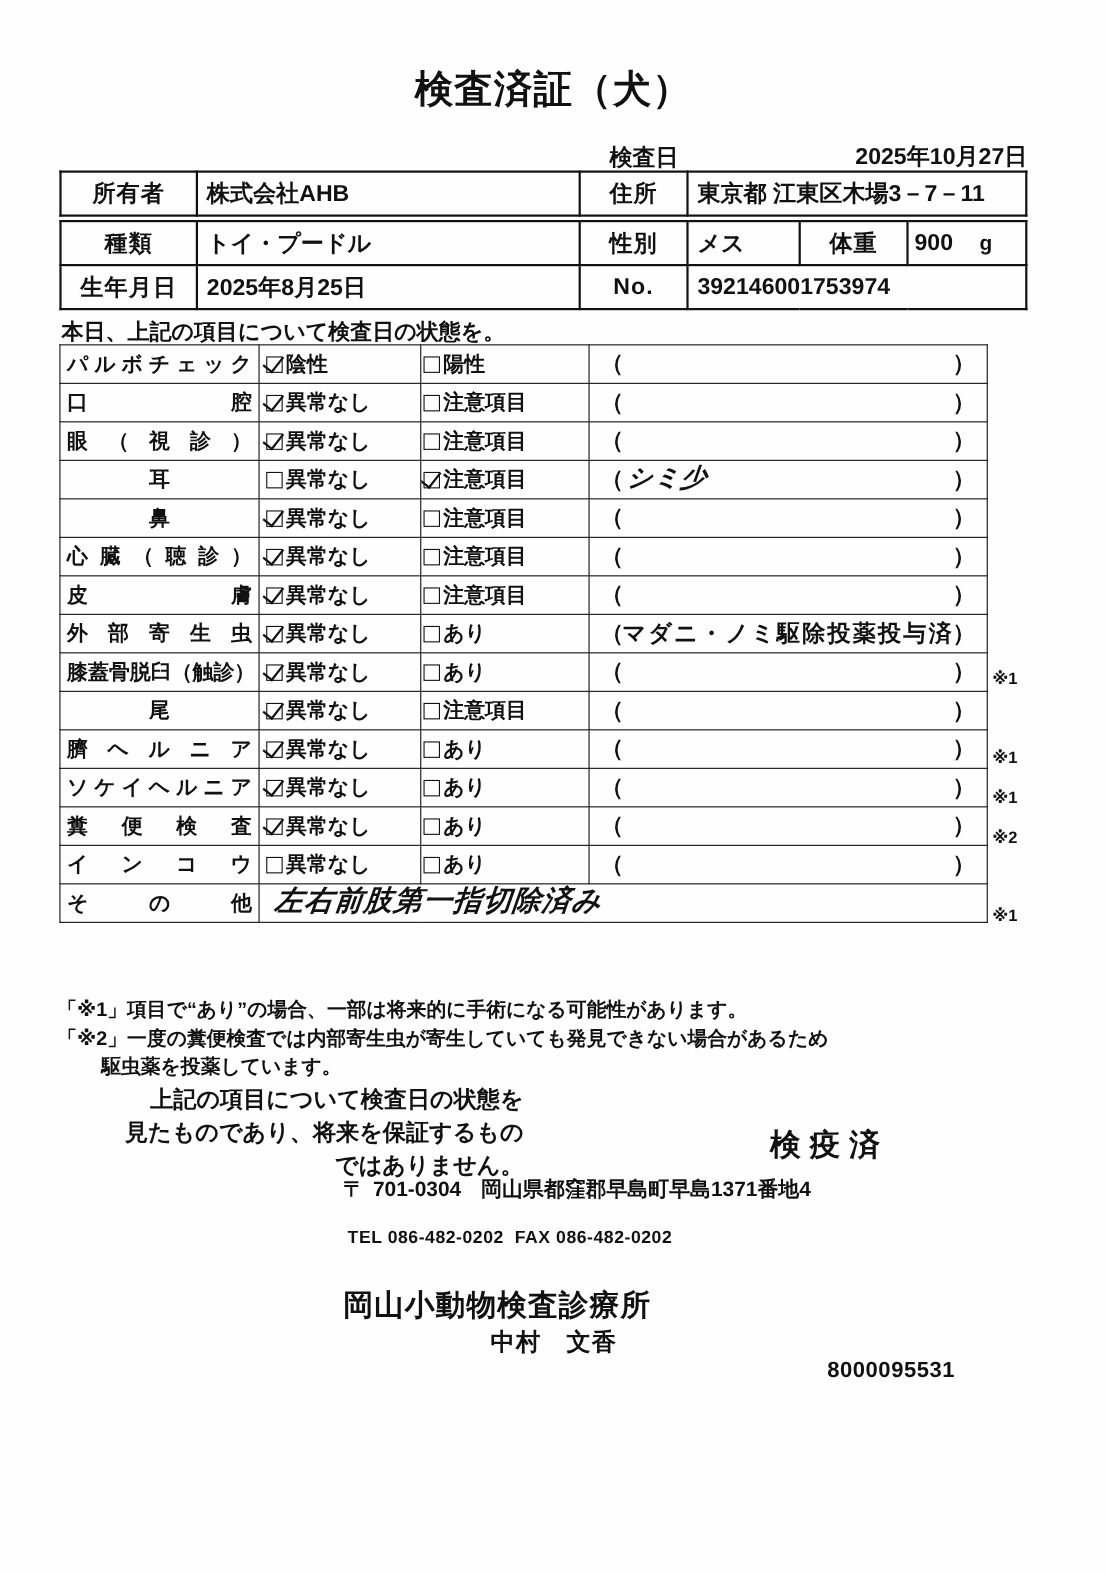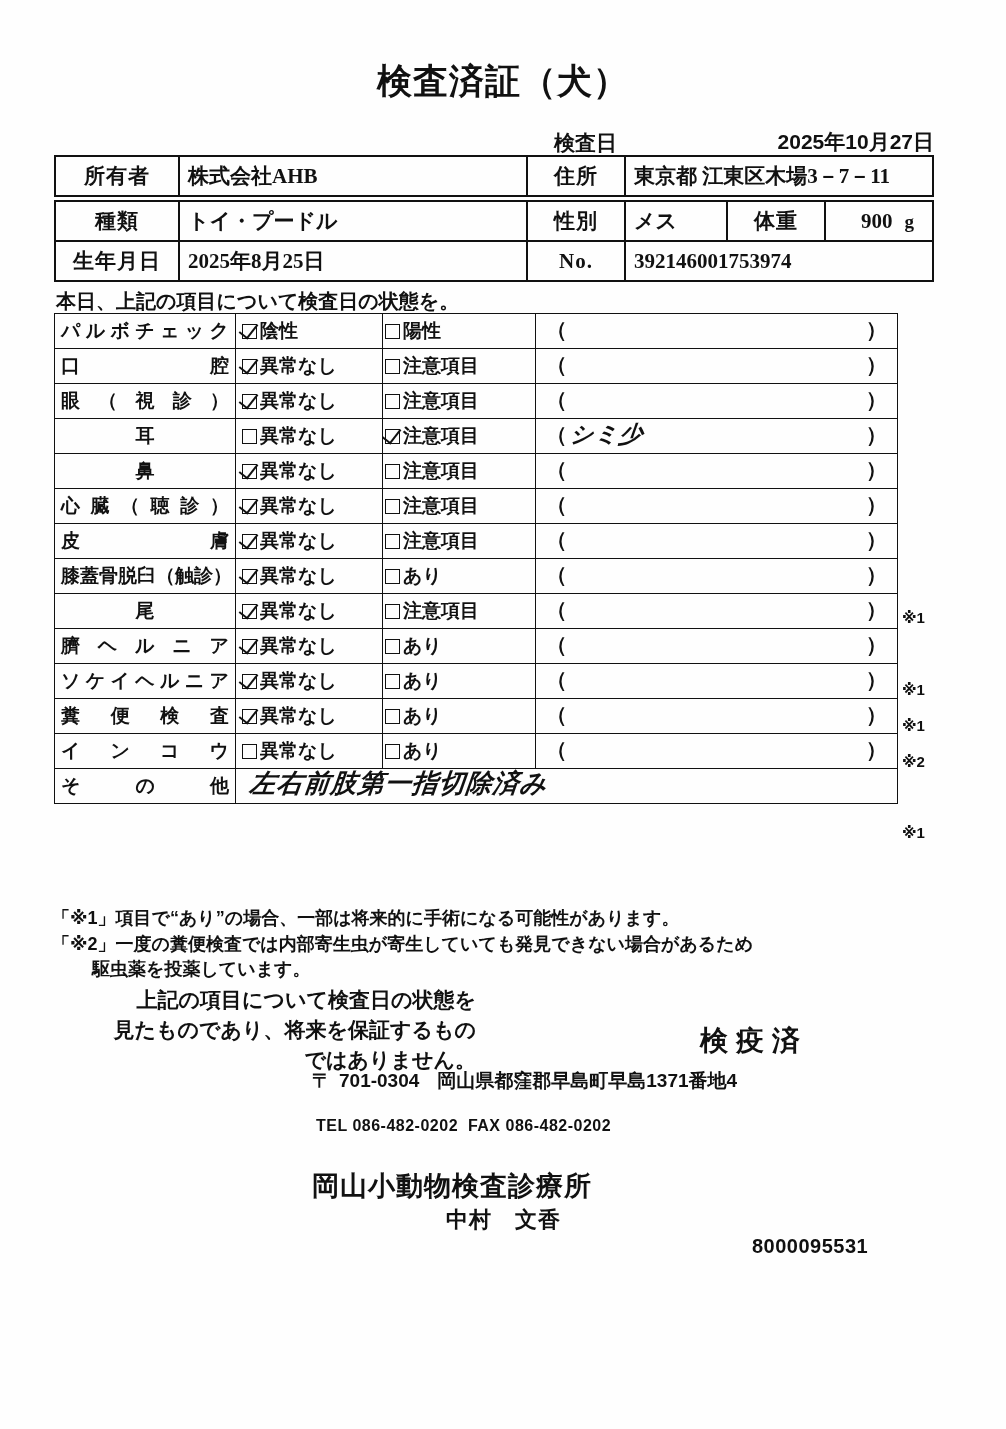--- a/index.html
+++ b/index.html
@@ -56,41 +56,40 @@
     font-weight: 600;
   }
 
   
   .info-table {
     position: absolute;
     border-collapse: collapse;
     table-layout: fixed;
     font-size: 21px;
     font-weight: 600;
-    font-family: Liberation Serif, serif;
   }
   .info-table td {
     border: 2px solid #111;
     height: 38px;
     padding: 0 8px;
     vertical-align: middle;
     white-space: nowrap;
     overflow: hidden;
   }
   .info-table td.lbl {
     text-align: center;
     letter-spacing: 1px;
   }
   .info-table td.val {
     text-align: left;
   }
   #owner-table { left: 54px; top: 155px; width: 880px; }
   #animal-table { left: 54px; top: 200px; width: 880px; }
 
-  .wt-wrap { display: flex; justify-content: flex-end; align-items: baseline; gap: 12px; padding-right: 18px; }
+  .wt-wrap { display: flex; justify-content: flex-end; align-items: baseline; gap: 24px; padding-right: 30px; }
   .wt-unit { font-size: 19px; }
 
   
   .intro-text {
     position: absolute;
     left: 56px;
     top: 288px;
     font-size: 20px;
     font-weight: 600;
   }
@@ -387,20 +386,32 @@
           </td>
           <td class="opt1"><span class="cbx checked"></span><span class="opt-text">異常なし</span></td>
           <td class="opt2"><span class="cbx"></span><span class="opt-text">注意項目</span></td>
           <td class="note-cell">
             <span class="paren-l">（</span>
             <span class="paren-r">）</span>
           </td>
         </tr>
         <tr>
           <td class="item-label">
+            <span class="lbl-just">外部寄生虫</span>
+          </td>
+          <td class="opt1"><span class="cbx checked"></span><span class="opt-text">異常なし</span></td>
+          <td class="opt2"><span class="cbx"></span><span class="opt-text">あり</span></td>
+          <td class="note-cell">
+            <span class="paren-l">（</span>
+            <span class="paren-r">）</span>
+            <span class="note-inner">マダニ・ノミ駆除投薬投与済</span>
+          </td>
+        </tr>
+        <tr>
+          <td class="item-label">
             <span class="lbl-just">膝蓋骨脱臼（触診）</span>
           </td>
           <td class="opt1"><span class="cbx checked"></span><span class="opt-text">異常なし</span></td>
           <td class="opt2"><span class="cbx"></span><span class="opt-text">あり</span></td>
           <td class="note-cell">
             <span class="paren-l">（</span>
             <span class="paren-r">）</span>
           </td>
         </tr>
         <tr>

